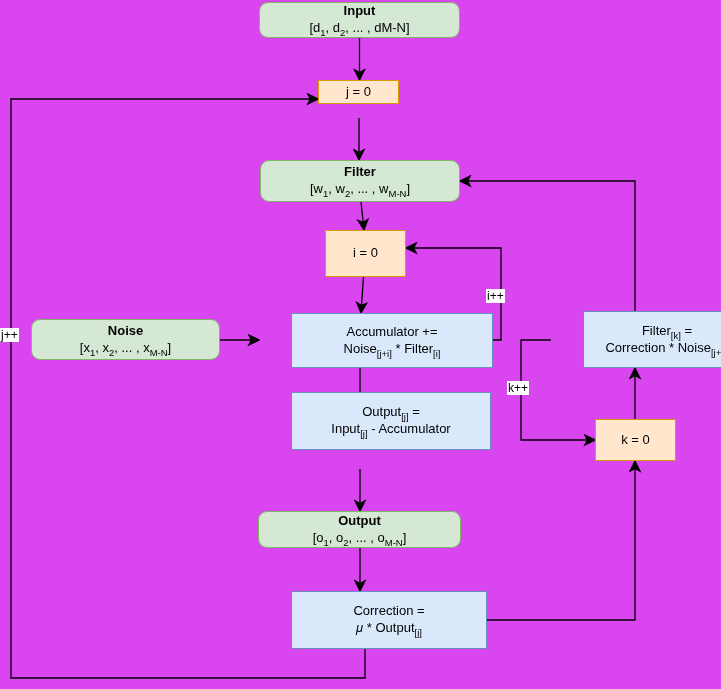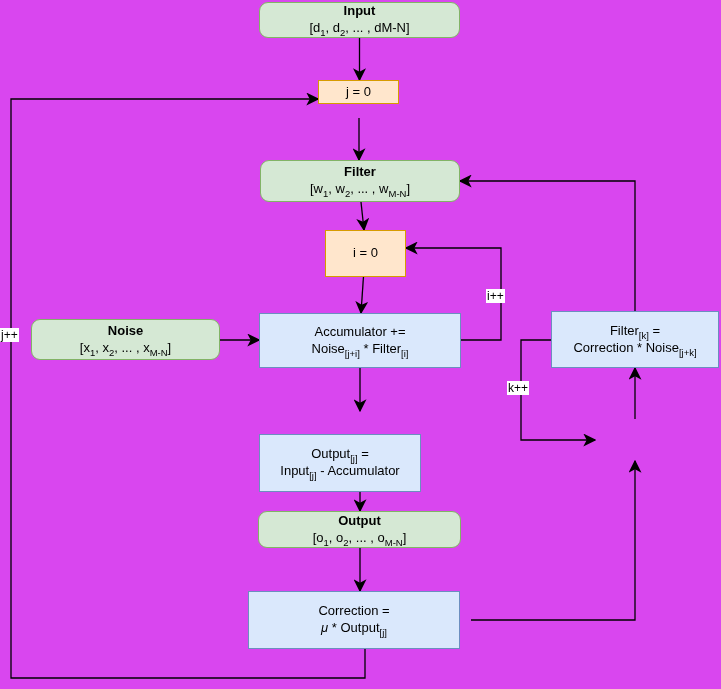--- a/index.html
+++ b/index.html
@@ -4,21 +4,21 @@
 <style>
   html,body{margin:0;padding:0;background:#ffffff;}
   #canvas{position:relative;width:721px;height:689px;background:#d946ef;overflow:hidden;
           font-family:Liberation Sans, sans-serif;color:#000;}
   #edges{position:absolute;left:0;top:0;z-index:1;}
   .node{position:absolute;box-sizing:border-box;display:flex;flex-direction:column;
         justify-content:center;align-items:center;text-align:center;font-size:13px;
         line-height:1.28;z-index:2;}
   .green{background:#d5e8d4;border:1px solid #82b366;border-radius:9px;}
   .orange{background:#ffe6cc;border:1px solid #d79b00;}
-  .blue{background:#dae8fc;border:1px solid #6c8ebf;}
+  .blue{background:#dae8fc;border:1px solid #6c8ebf;margin-left:32px;}
   .title{font-weight:bold;}
   sub{font-size:9.5px;line-height:0;}
   .mu{font-style:italic;}
   .edge-label{position:absolute;z-index:3;background:#ffffff;font-size:12px;padding:0 1px;}
   path.edge{fill:none;stroke:#000;stroke-width:1.3;}
 </style>
 </head>
 <body>
 
 <div id="canvas">
@@ -66,38 +66,41 @@
   <div class="node green" style="left:31px;top:319px;width:189px;height:41px">
     <div class="title">Noise</div>
     <div><span>[x</span><sub>1</sub><span>, x</span><sub>2</sub><span>, ... , x</span><sub>M-N</sub><span>]</span></div>
   </div>
 
   <div class="node blue" style="left:259px;top:313px;width:202px;height:55px">
     <div>Accumulator +=</div>
     <div><span>Noise</span><sub>[j+i]</sub><span> * Filter</span><sub>[i]</sub></div>
   </div>
 
-  <div class="node blue" style="left:259px;top:434px;width:162px;height:58px">
+  <div class="node blue" style="left:259px;top:392px;width:200px;height:58px">
     <div><span>Output</span><sub>[j]</sub><span> =</span></div>
     <div><span>Input</span><sub>[j]</sub><span> - Accumulator</span></div>
   </div>
 
   <div class="node green" style="left:258px;top:511px;width:203px;height:37px">
     <div class="title">Output</div>
     <div><span>[o</span><sub>1</sub><span>, o</span><sub>2</sub><span>, ... , o</span><sub>M-N</sub><span>]</span></div>
   </div>
 
-  <div class="node blue" style="left:248px;top:591px;width:212px;height:58px">
+  <div class="node blue" style="left:259px;top:591px;width:196px;height:58px">
     <div>Correction =</div>
     <div><span class="mu">μ</span><span> * Output</span><sub>[j]</sub></div>
   </div>
 
   <div class="node blue" style="left:551px;top:311px;width:168px;height:57px">
     <div><span>Filter</span><sub>[k]</sub><span> =</span></div>
     <div><span>Correction * Noise</span><sub>[j+k]</sub></div>
   </div>
 
+  <div class="node orange" style="left:595px;top:419px;width:81px;height:42px">
+    <span>k = 0</span>
+  </div>
 
   <div class="edge-label" style="left:0px;top:328px">j++</div>
   <div class="edge-label" style="left:486px;top:289px">i++</div>
   <div class="edge-label" style="left:507px;top:381px">k++</div>
 
 </div>
 
 </body></html>

